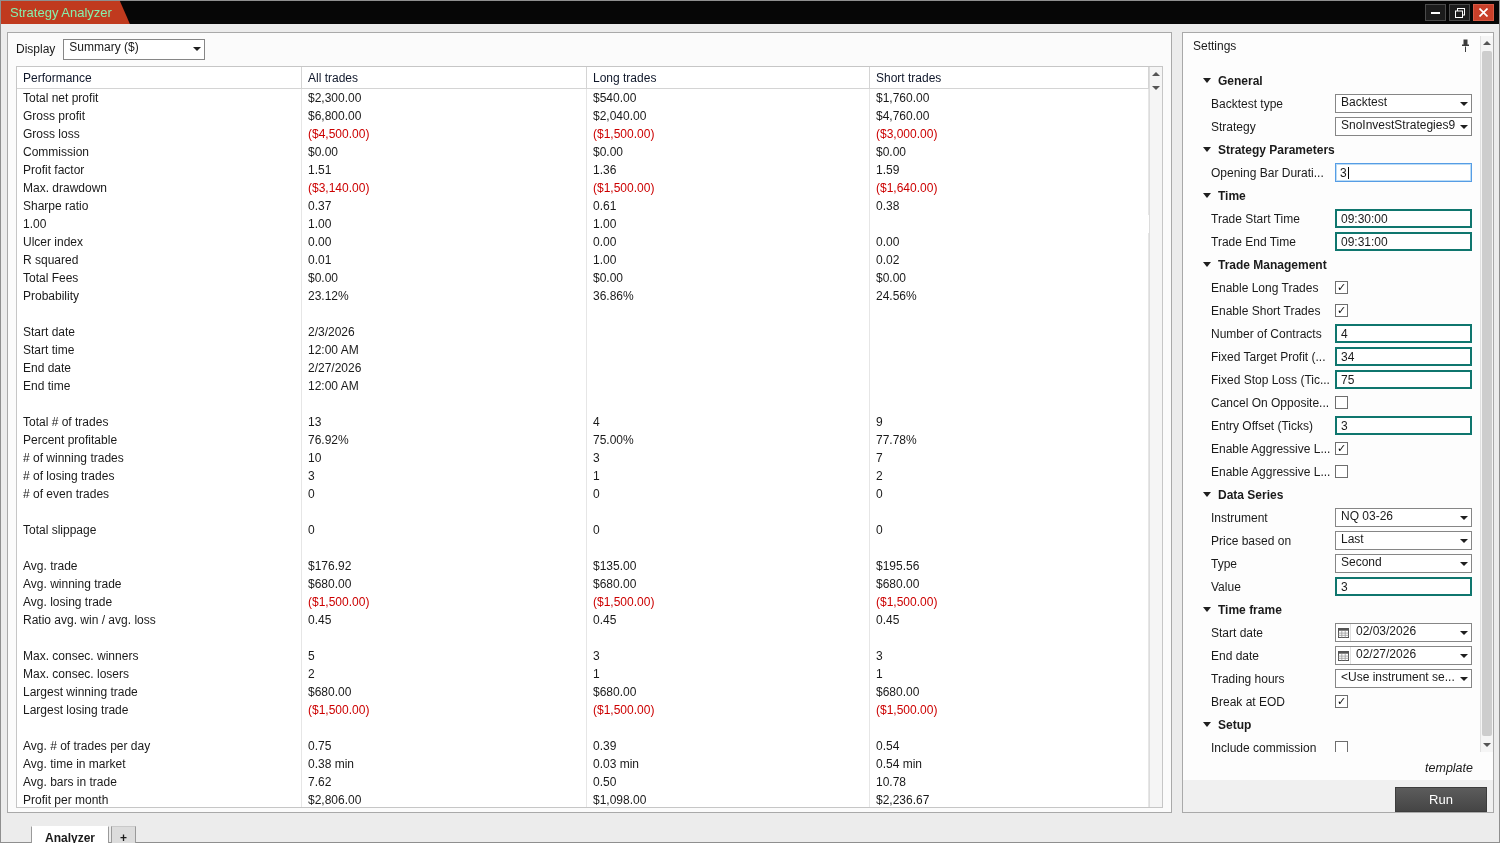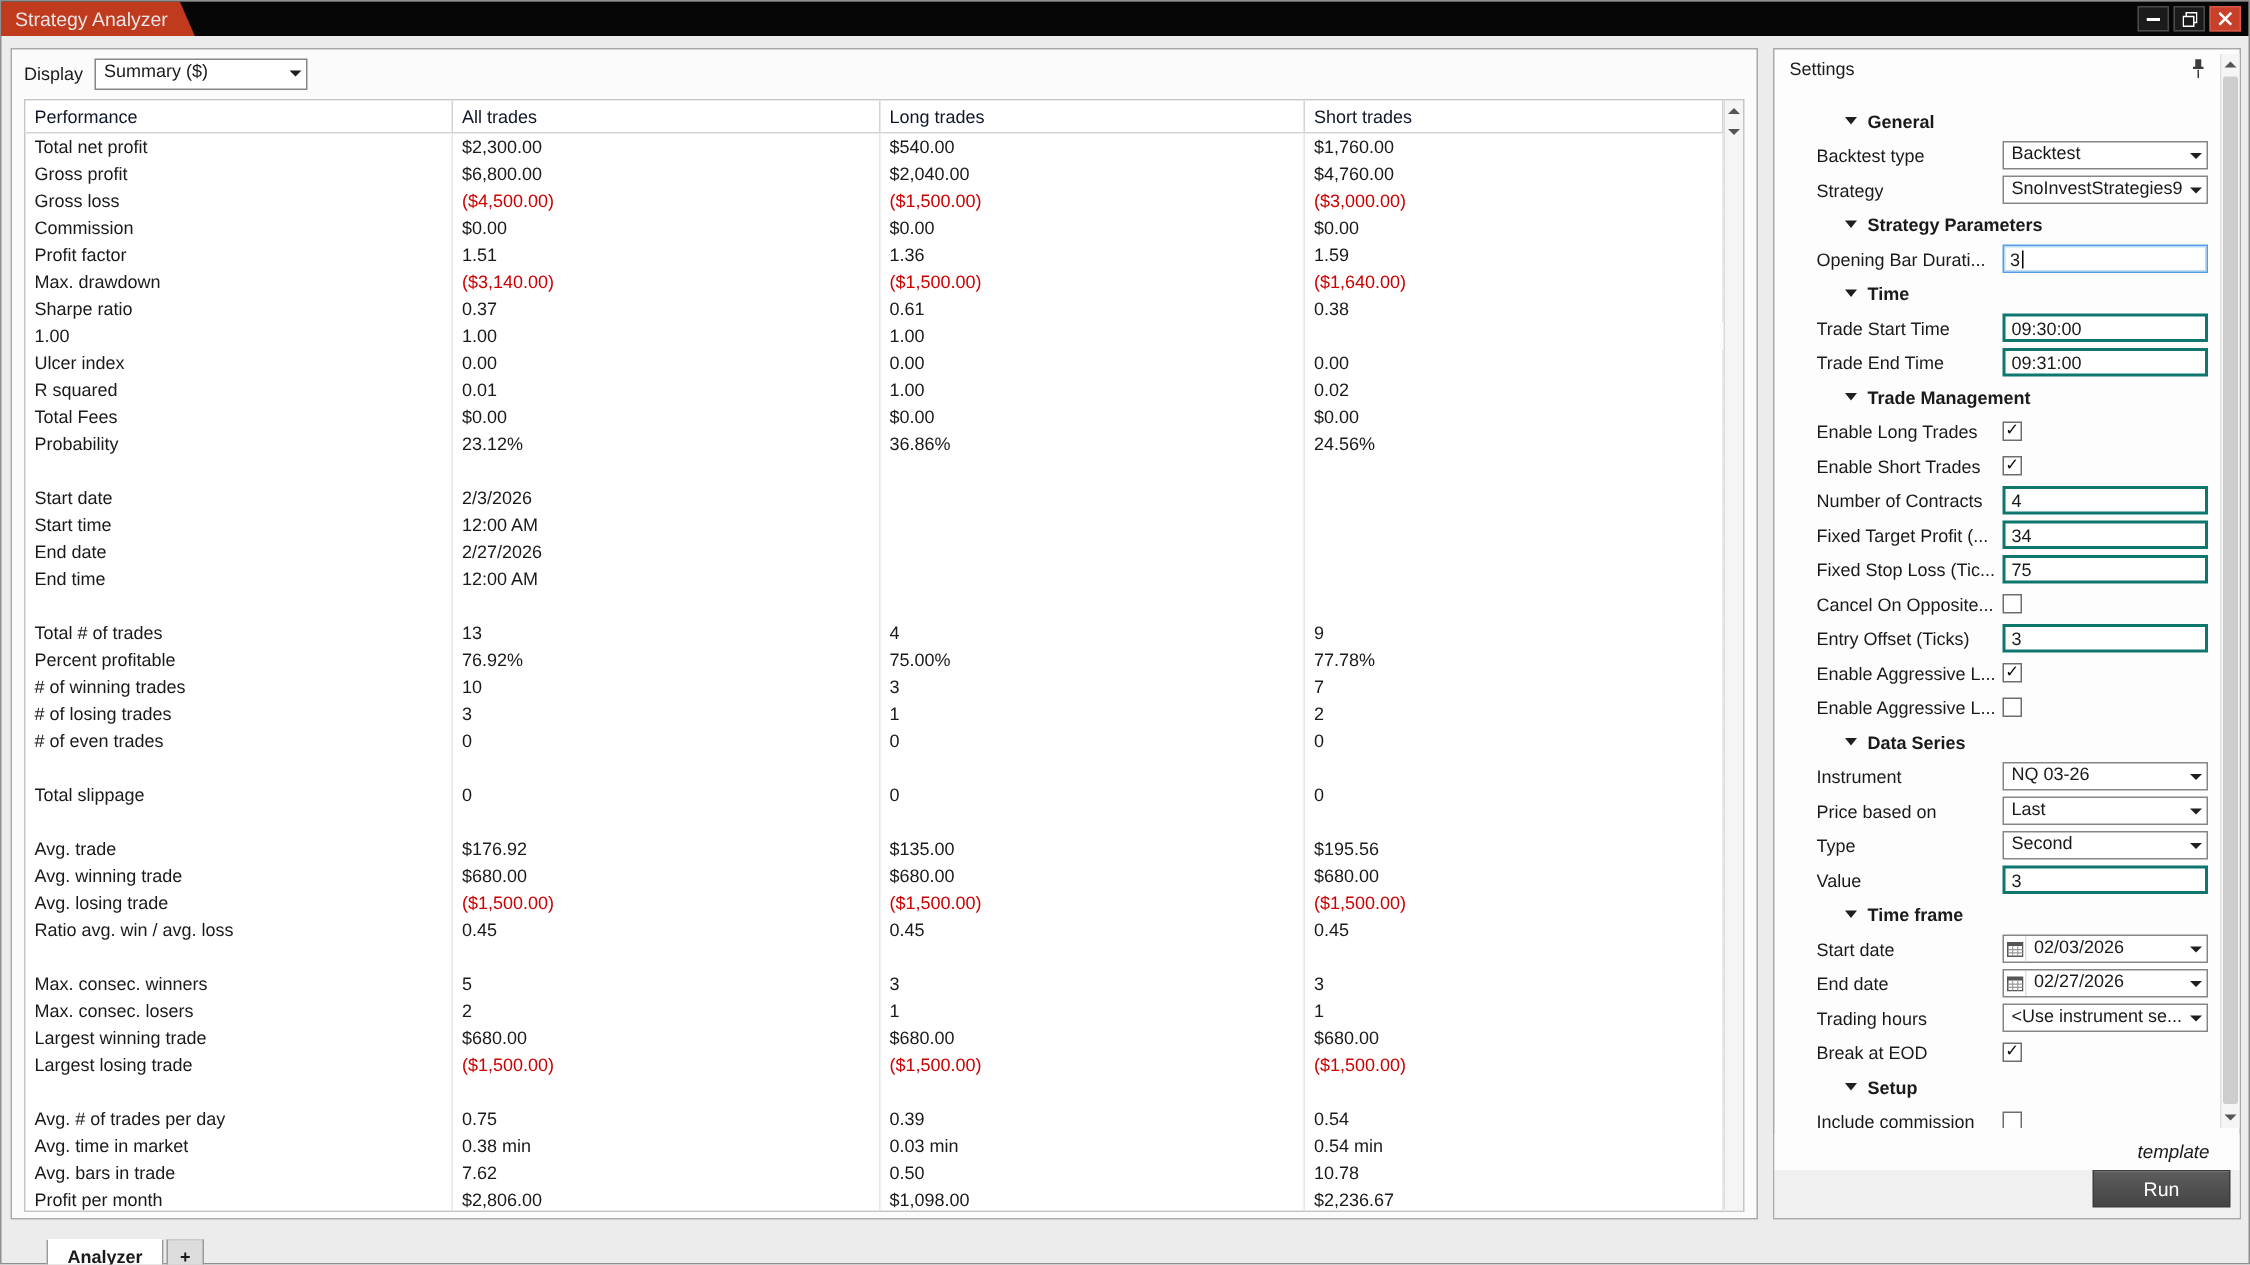--- a/index.html
+++ b/index.html
@@ -9,21 +9,21 @@
     font-size: 12px;
     color: #1a1a1a;
     background: #bfbfbf;
     position: relative;
   }
   .window { position: absolute; inset: 0; background: #ececec; border: 1px solid #8f8f8f; }
 
   
   .titlebar { position: absolute; left: 0; top: 0; right: 0; height: 23px; background: #060606; display: flex; align-items: stretch; }
   .title-tab {
-    background: var(--title-tab, #c03a1e); color: #e5e5e5;
+    background: var(--title-tab, #c03a1e); color: #86efac;
     padding: 0 18px 0 9px; display: flex; align-items: center;
     font-size: 13px; clip-path: polygon(0 0, calc(100% - 10px) 0, 100% 100%, 0 100%);
   }
   .win-controls { margin-left: auto; display: flex; align-items: center; gap: 3px; padding-right: 5px; }
   .win-btn { width: 21px; height: 17px; background: #1b1b1b; border: 1px solid #4a4a4a; display: flex; align-items: center; justify-content: center; cursor: pointer; }
   .win-btn.close { background: var(--close-button, #c9402a); border-color: #d65a45; }
 
   
   .main-panel { position: absolute; left: 6px; top: 31px; width: 1165px; height: 781px; background: #fbfbfb; border: 1px solid #a9a9a9; }
   .display-row { height: 32px; display: flex; align-items: center; padding: 0 8px; gap: 8px; }
@@ -54,39 +54,39 @@
   .tab.active { background: #fff; font-weight: bold; border-top-color: #fff; }
   .tab.add { padding: 4px 8px 5px 8px; font-weight: bold; }
 
   
   .settings-panel { position: absolute; left: 1181px; top: 31px; width: 312px; height: 781px; background: #fdfdfd; border: 1px solid #a9a9a9; }
   .settings-header { height: 26px; display: flex; align-items: center; padding: 0 22px 0 10px; }
   .settings-header .title { font-size: 12px; color: #1a1a1a; }
   .pin { margin-left: auto; cursor: pointer; display: flex; align-items: center; }
 
   .settings-list { position: absolute; left: 0; right: 13px; top: 26px; bottom: 60px; overflow: hidden; padding-top: 10px; }
-  .sec-row { height: 23px; display: flex; align-items: center; padding-left: 3px; gap: 7px; cursor: pointer; margin-left: 44px; }
+  .sec-row { height: 23px; display: flex; align-items: center; padding-left: 20px; gap: 7px; cursor: pointer; }
   .tri { width: 0; height: 0; border-left: 4px solid transparent; border-right: 4px solid transparent; border-top: 5px solid #1f1f1f; }
   .sec-label { font-weight: bold; }
   .set-row { height: 23px; display: flex; align-items: center; padding-left: 28px; padding-right: 8px; }
   .set-label { flex: 1; white-space: nowrap; overflow: hidden; padding-right: 4px; }
   .set-ctrl { width: 137px; flex: none; display: flex; align-items: center; }
   .set-ctrl .combo, .set-ctrl .tbox { width: 100%; height: 19px; }
   .tbox { background: #fff; border: 2px solid #0f766e; display: flex; align-items: center; padding: 0 4px; }
   .tbox.focused { border: 1px solid var(--focus-border, #569de5); box-shadow: inset 0 0 0 1px #bcdcf5; }
   .caret { width: 1px; height: 12px; background: #000; margin-left: 1px; }
   .checkbox { width: 13px; height: 13px; border: 1px solid #6e6e6e; background: #fff; display: flex; align-items: center; justify-content: center; font-size: 11px; line-height: 11px; color: #0a0a0a; cursor: pointer; }
   .cal { width: 15px; flex: none; display: flex; align-items: center; justify-content: center; border-right: 1px solid #e0e0e0; align-self: stretch; }
 
   .settings-scroll { position: absolute; right: 0; top: 3px; bottom: 60px; width: 13px; background: #f5f5f5; border-left: 1px solid #e0e0e0; }
   .settings-scroll .sb-thumb { top: 15px; bottom: 16px; }
 
   .template-row { position: absolute; left: 0; right: 0; bottom: 32px; height: 24px; display: flex; justify-content: flex-end; align-items: center; padding-right: 20px; background: #fdfdfd; }
   .template-link { font-style: italic; font-size: 12.5px; cursor: pointer; }
-  .run-row { position: absolute; left: 0; right: 0; bottom: 0; height: 32px; background: #f0f0f0; display: flex; align-items: flex-start; justify-content: flex-end; padding-right: 6px; }
+  .run-row { position: absolute; left: 0; right: 0; bottom: 0; height: 32px; background: #f0f0f0; display: flex; align-items: flex-end; justify-content: flex-end; padding-right: 6px; }
   .run-btn { width: 92px; height: 25px; background: linear-gradient(var(--run-button, #5c5c5c), #454545); color: #fff; border: 1px solid #3d3d3d; font-family: inherit; font-size: 13px; cursor: pointer; }
 </style>
 </head>
 <body>
 
 <div class="window">
 
   <div class="titlebar">
     <div class="title-tab">
       <span>Strategy Analyzer</span>

